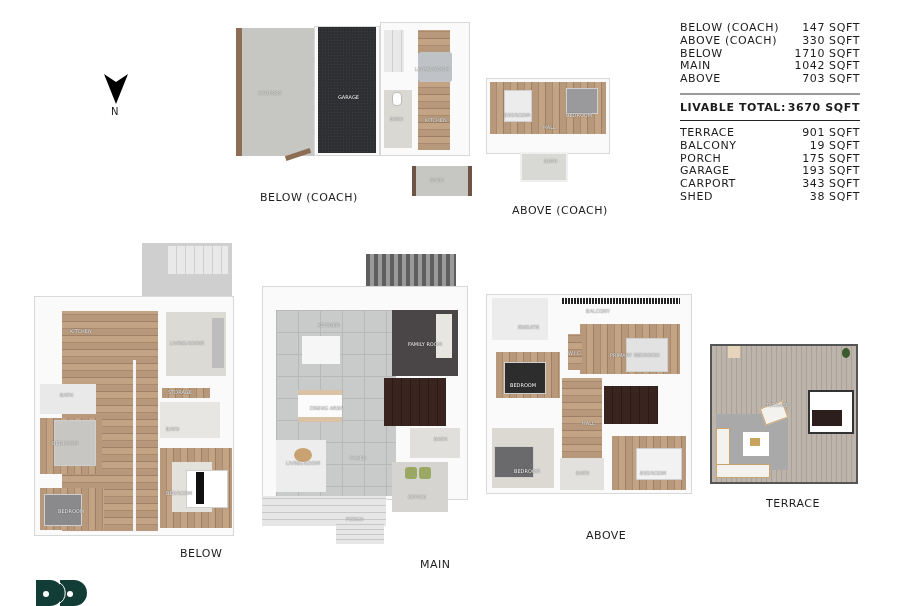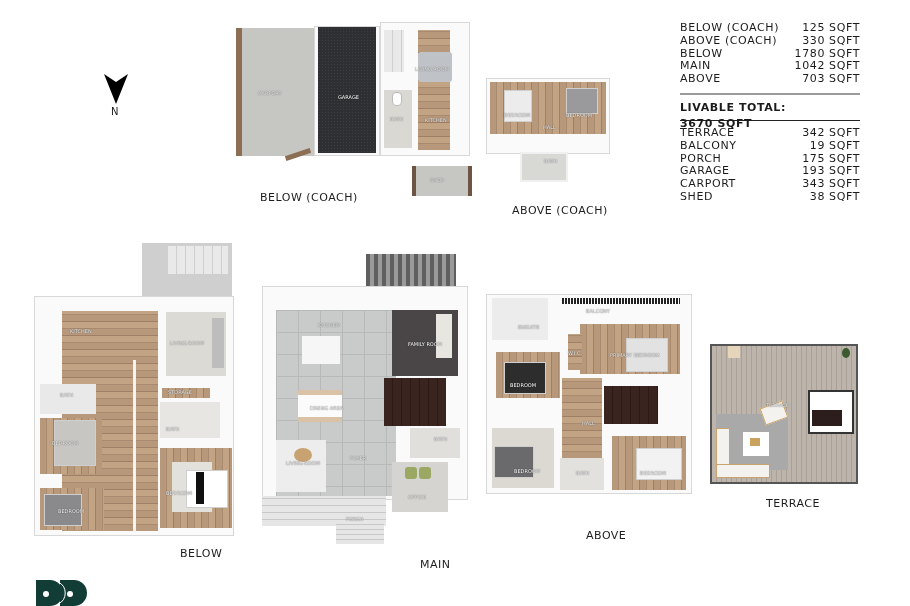--- a/index.html
+++ b/index.html
@@ -15,21 +15,21 @@
   .carpet-dark{background:#2e2f33;background-image:radial-gradient(#3d3e42 1px,transparent 1px);background-size:3px 3px;}
   .concrete{background:#c6c6c2;}
   .stair-dark{background:repeating-linear-gradient(90deg,#3a2420 0 8px,#2b1a17 8px 9px);}
   .stair-light{background:repeating-linear-gradient(90deg,#e9e9e9 0 8px,#cfcfcf 8px 9px);}
   .bed{position:absolute;background:#ececec;border:1px solid #cfcfcf;}
   .rug{position:absolute;background:#e3e1dc;}
   
   .sq-table{position:absolute;left:680px;top:22px;width:180px;font-size:11px;letter-spacing:0.6px;color:#1b1b1b;}
   .sq-row{display:flex;justify-content:space-between;height:12.8px;line-height:12.8px;}
   .sq-row .val{text-align:right;}
-  .sq-total{display:flex;justify-content:space-between;font-weight:bold;height:16px;line-height:16px;margin-top:5px;flex-direction:column;}
+  .sq-total{display:flex;justify-content:space-between;font-weight:bold;height:16px;line-height:16px;margin-top:5px;}
   .sq-divider{height:2px;background:#9a9a9a;margin-top:7px;}
   .sq-divider2{height:1px;background:#222;margin-top:4px;margin-bottom:6px;}
   .north{position:absolute;left:104px;top:74px;width:24px;height:40px;}
   .logo{position:absolute;left:36px;top:580px;width:56px;height:26px;}
 </style>
 </head>
 <body>
 
 <div class="north">
   <svg width="24" height="30" viewBox="0 0 24 30">
@@ -174,47 +174,47 @@
   <div class="abs" style="left:762px;top:404px;width:22px;height:16px;background:#f4f2ee;border:1px solid #c8a36d;transform:rotate(-20deg);"></div>
   <div class="abs" style="left:842px;top:348px;width:8px;height:10px;background:#3b5a2f;border-radius:50%;"></div>
   <div class="abs" style="left:728px;top:346px;width:12px;height:12px;background:#e6d4bb;"></div>
   <div class="room-label" style="left:766px;top:402px;">TERRACE</div>
   <div class="plan-label" style="left:766px;top:497px;">TERRACE</div>
 </div>
 
 <div class="sq-table">
   <div class="sq-row">
       <span>BELOW (COACH)</span>
-      <span class="val">125 SQFT</span>
+      <span class="val">147 SQFT</span>
     </div>
   <div class="sq-row">
       <span>ABOVE (COACH)</span>
       <span class="val">330 SQFT</span>
     </div>
   <div class="sq-row">
       <span>BELOW</span>
-      <span class="val">1780 SQFT</span>
+      <span class="val">1710 SQFT</span>
     </div>
   <div class="sq-row">
       <span>MAIN</span>
       <span class="val">1042 SQFT</span>
     </div>
   <div class="sq-row">
       <span>ABOVE</span>
       <span class="val">703 SQFT</span>
     </div>
   <div class="sq-divider"></div>
   <div class="sq-total">
       <span>LIVABLE TOTAL:</span>
       <span>3670 SQFT</span>
     </div>
   <div class="sq-divider2"></div>
   <div class="sq-row">
       <span>TERRACE</span>
-      <span class="val">342 SQFT</span>
+      <span class="val">901 SQFT</span>
     </div>
   <div class="sq-row">
       <span>BALCONY</span>
       <span class="val">19 SQFT</span>
     </div>
   <div class="sq-row">
       <span>PORCH</span>
       <span class="val">175 SQFT</span>
     </div>
   <div class="sq-row">

